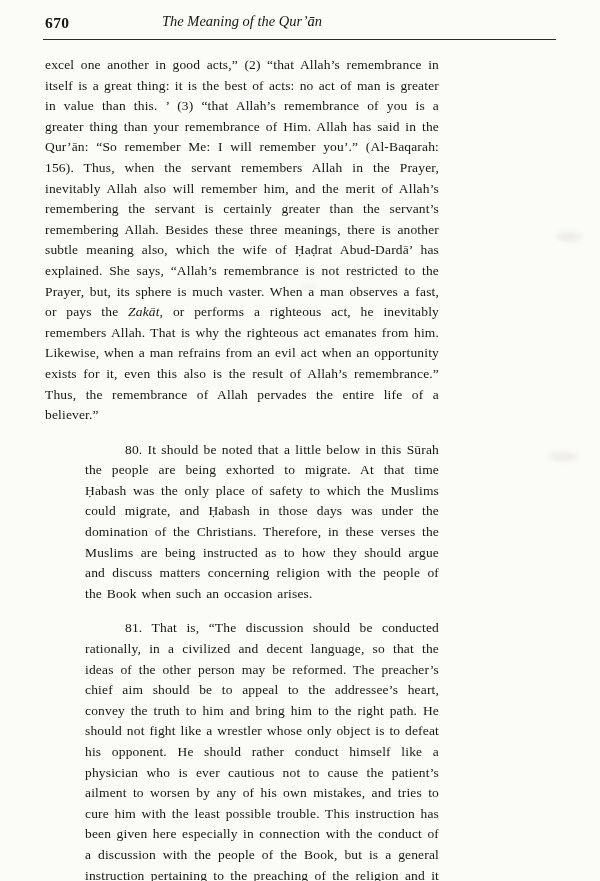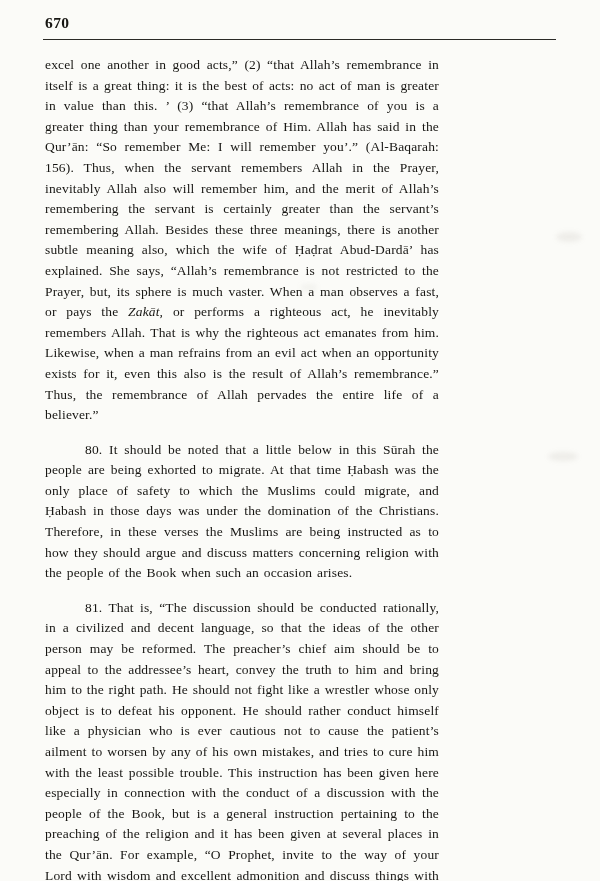--- a/index.html
+++ b/index.html
@@ -28,38 +28,39 @@
   .header-rule {
     border: 0; border-top: 1.4px solid #2b2a27;
     margin: 4px 0 0 -2px; width: 513px;
   }
   .body-text { margin-top: 15px; }
   .para {
     font-size: 13.5px; line-height: 20.6px;
     text-align: justify; text-justify: inter-word;
     margin: 0; word-spacing: 0.09em; letter-spacing: 0.012em;
   }
-  .para + .para { margin-top: 14px; }
+  .para + .para { margin-top: 14px; margin-left: 40px; }
   .para.indent { text-indent: 40px; }
   .para i { }
   .smudge {
     position: absolute; border-radius: 50%;
     background: rgba(125, 122, 110, 0.10);
     filter: blur(2.5px); pointer-events: none;
   }
   .smudge.s1 { left: 556px; top: 232px; width: 26px; height: 10px; }
   .smudge.s2 { left: 548px; top: 452px; width: 30px; height: 9px; }
   .smudge.s3 { left: 300px; top: 284px; width: 18px; height: 7px; background: rgba(125,122,110,0.07); }
 </style>
 </head>
 <body>
 
 <div class="page">
   <header class="page-header">
     <span class="pagenum">670</span>
+    <span class="running-title">The Meaning of the Qur’ān</span>
   </header>
   <hr class="header-rule">
   <main class="body-text" id="paragraphs">
       <p class="para"><span>excel one another in good acts,” (2) “that Allah’s remembrance in itself is a great thing: it is the best of acts: no act of man is greater in value than this. ’ (3) “that Allah’s remembrance of you is a greater thing than your remembrance of Him. Allah has said in the Qur’ān: “So remember Me: I will remember you’.” (Al-Baqarah: 156). Thus, when the servant remembers Allah in the Prayer, inevitably Allah also will remember him, and the merit of Allah’s remembering the servant is certainly greater than the servant’s remembering Allah. Besides these three meanings, there is another subtle meaning also, which the wife of Ḥaḍrat Abud-Dardā’ has explained. She says, “Allah’s remembrance is not restricted to the Prayer, but, its sphere is much vaster. When a man observes a fast, or pays the </span><i>Zakāt,</i><span> or performs a righteous act, he inevitably remembers Allah. That is why the righteous act emanates from him. Likewise, when a man refrains from an evil act when an opportunity exists for it, even this also is the result of Allah’s remembrance.” Thus, the remembrance of Allah pervades the entire life of a believer.”</span></p>
       <p class="para indent"><span>80. It should be noted that a little below in this Sūrah the people are being exhorted to migrate. At that time Ḥabash was the only place of safety to which the Muslims could migrate, and Ḥabash in those days was under the domination of the Christians. Therefore, in these verses the Muslims are being instructed as to how they should argue and discuss matters concerning religion with the people of the Book when such an occasion arises.</span></p>
       <p class="para indent"><span>81. That is, “The discussion should be conducted rationally, in a civilized and decent language, so that the ideas of the other person may be reformed. The preacher’s chief aim should be to appeal to the addressee’s heart, convey the truth to him and bring him to the right path. He should not fight like a wrestler whose only object is to defeat his opponent. He should rather conduct himself like a physician who is ever cautious not to cause the patient’s ailment to worsen by any of his own mistakes, and tries to cure him with the least possible trouble. This instruction has been given here especially in connection with the conduct of a discussion with the people of the Book, but is a general instruction pertaining to the preaching of the religion and it has been given at several places in the Qur’ān. For example, “O Prophet, invite to the way of your Lord with wisdom and excellent admonition and discuss things with the people in the best manner.” (An-Naḥl: 125). “O Prophet, goodness and evil are not alike. Repel evil with what is best. You will see that he. with whom you had enmity, has become your closest friend. ’ (Ḥā Mim As-Sajdah: 34). “O Prophet, repel evil with what is best: We are fully aware of what they utter against you.” (Al-Mu’minūn: 96) “O Prophet, adopt the way of leniency and forbearance; enjoin what is good and avoid useless discussions with the ignorant people. If Satan ever excites you to anger, seek refuge in Allah.” (Al-A‘rāf; 199-200).</span></p>
     </main>
   <div class="smudge s1"></div>
   <div class="smudge s2"></div>
   <div class="smudge s3"></div>

